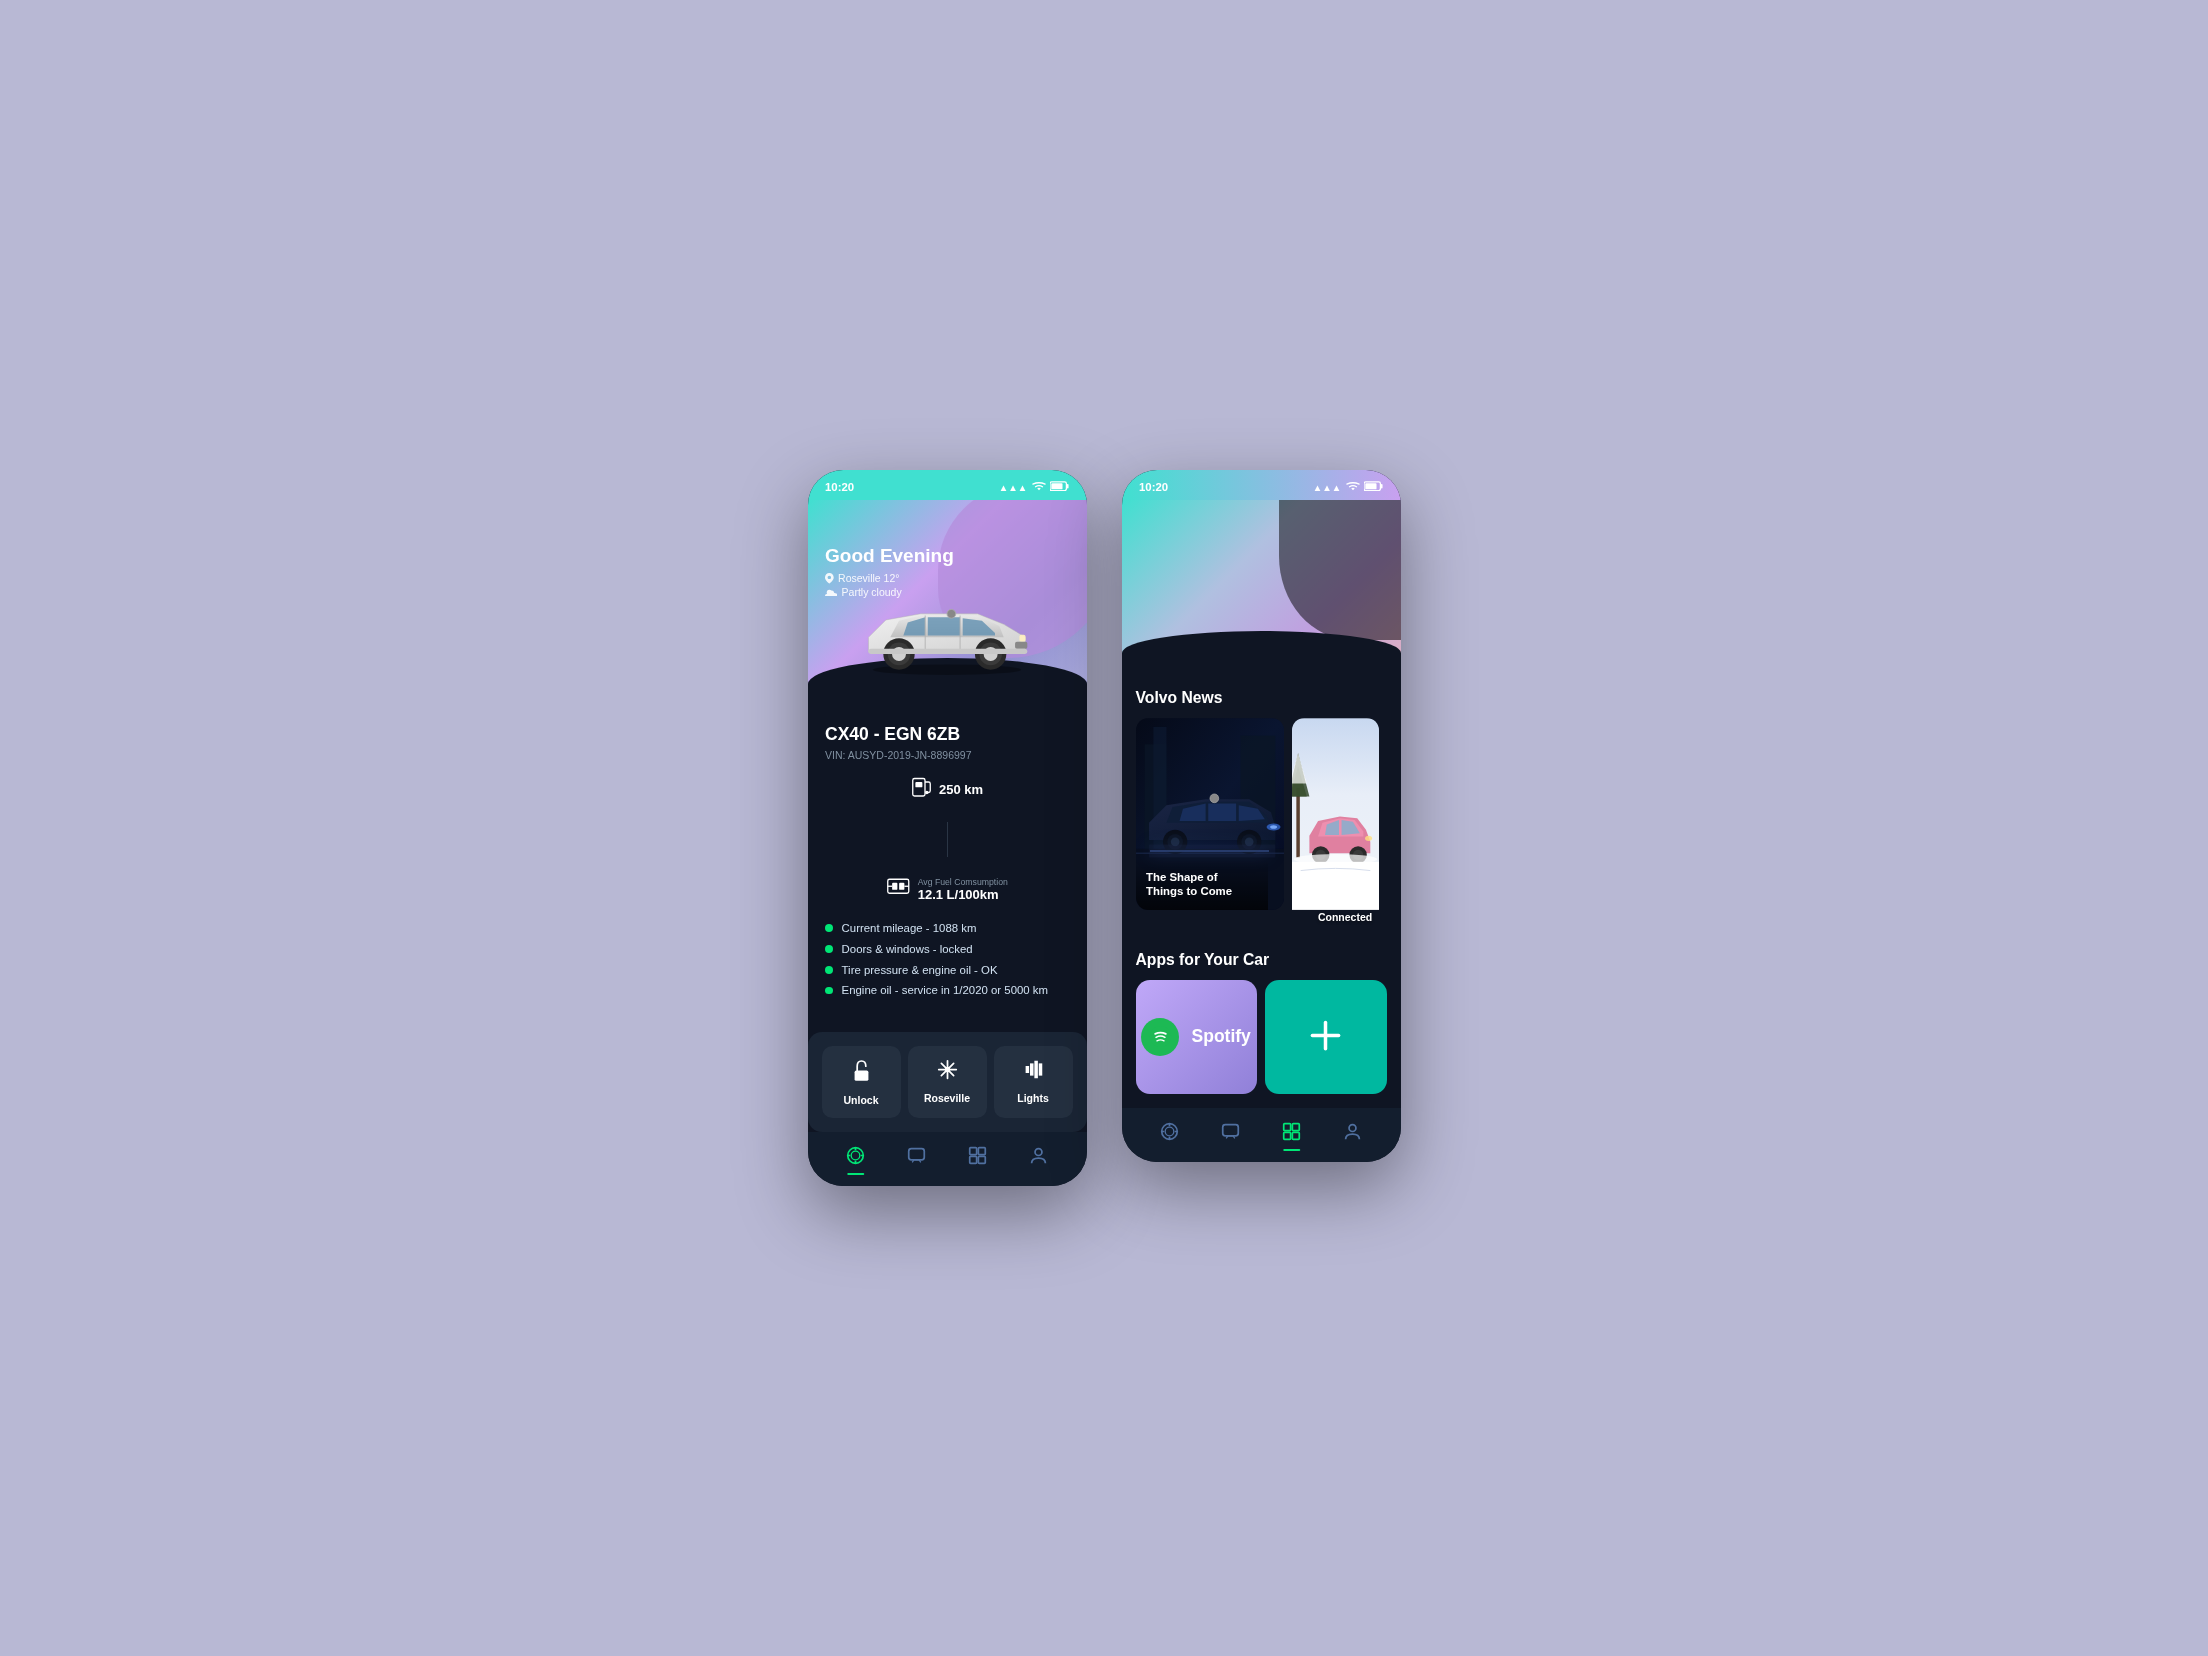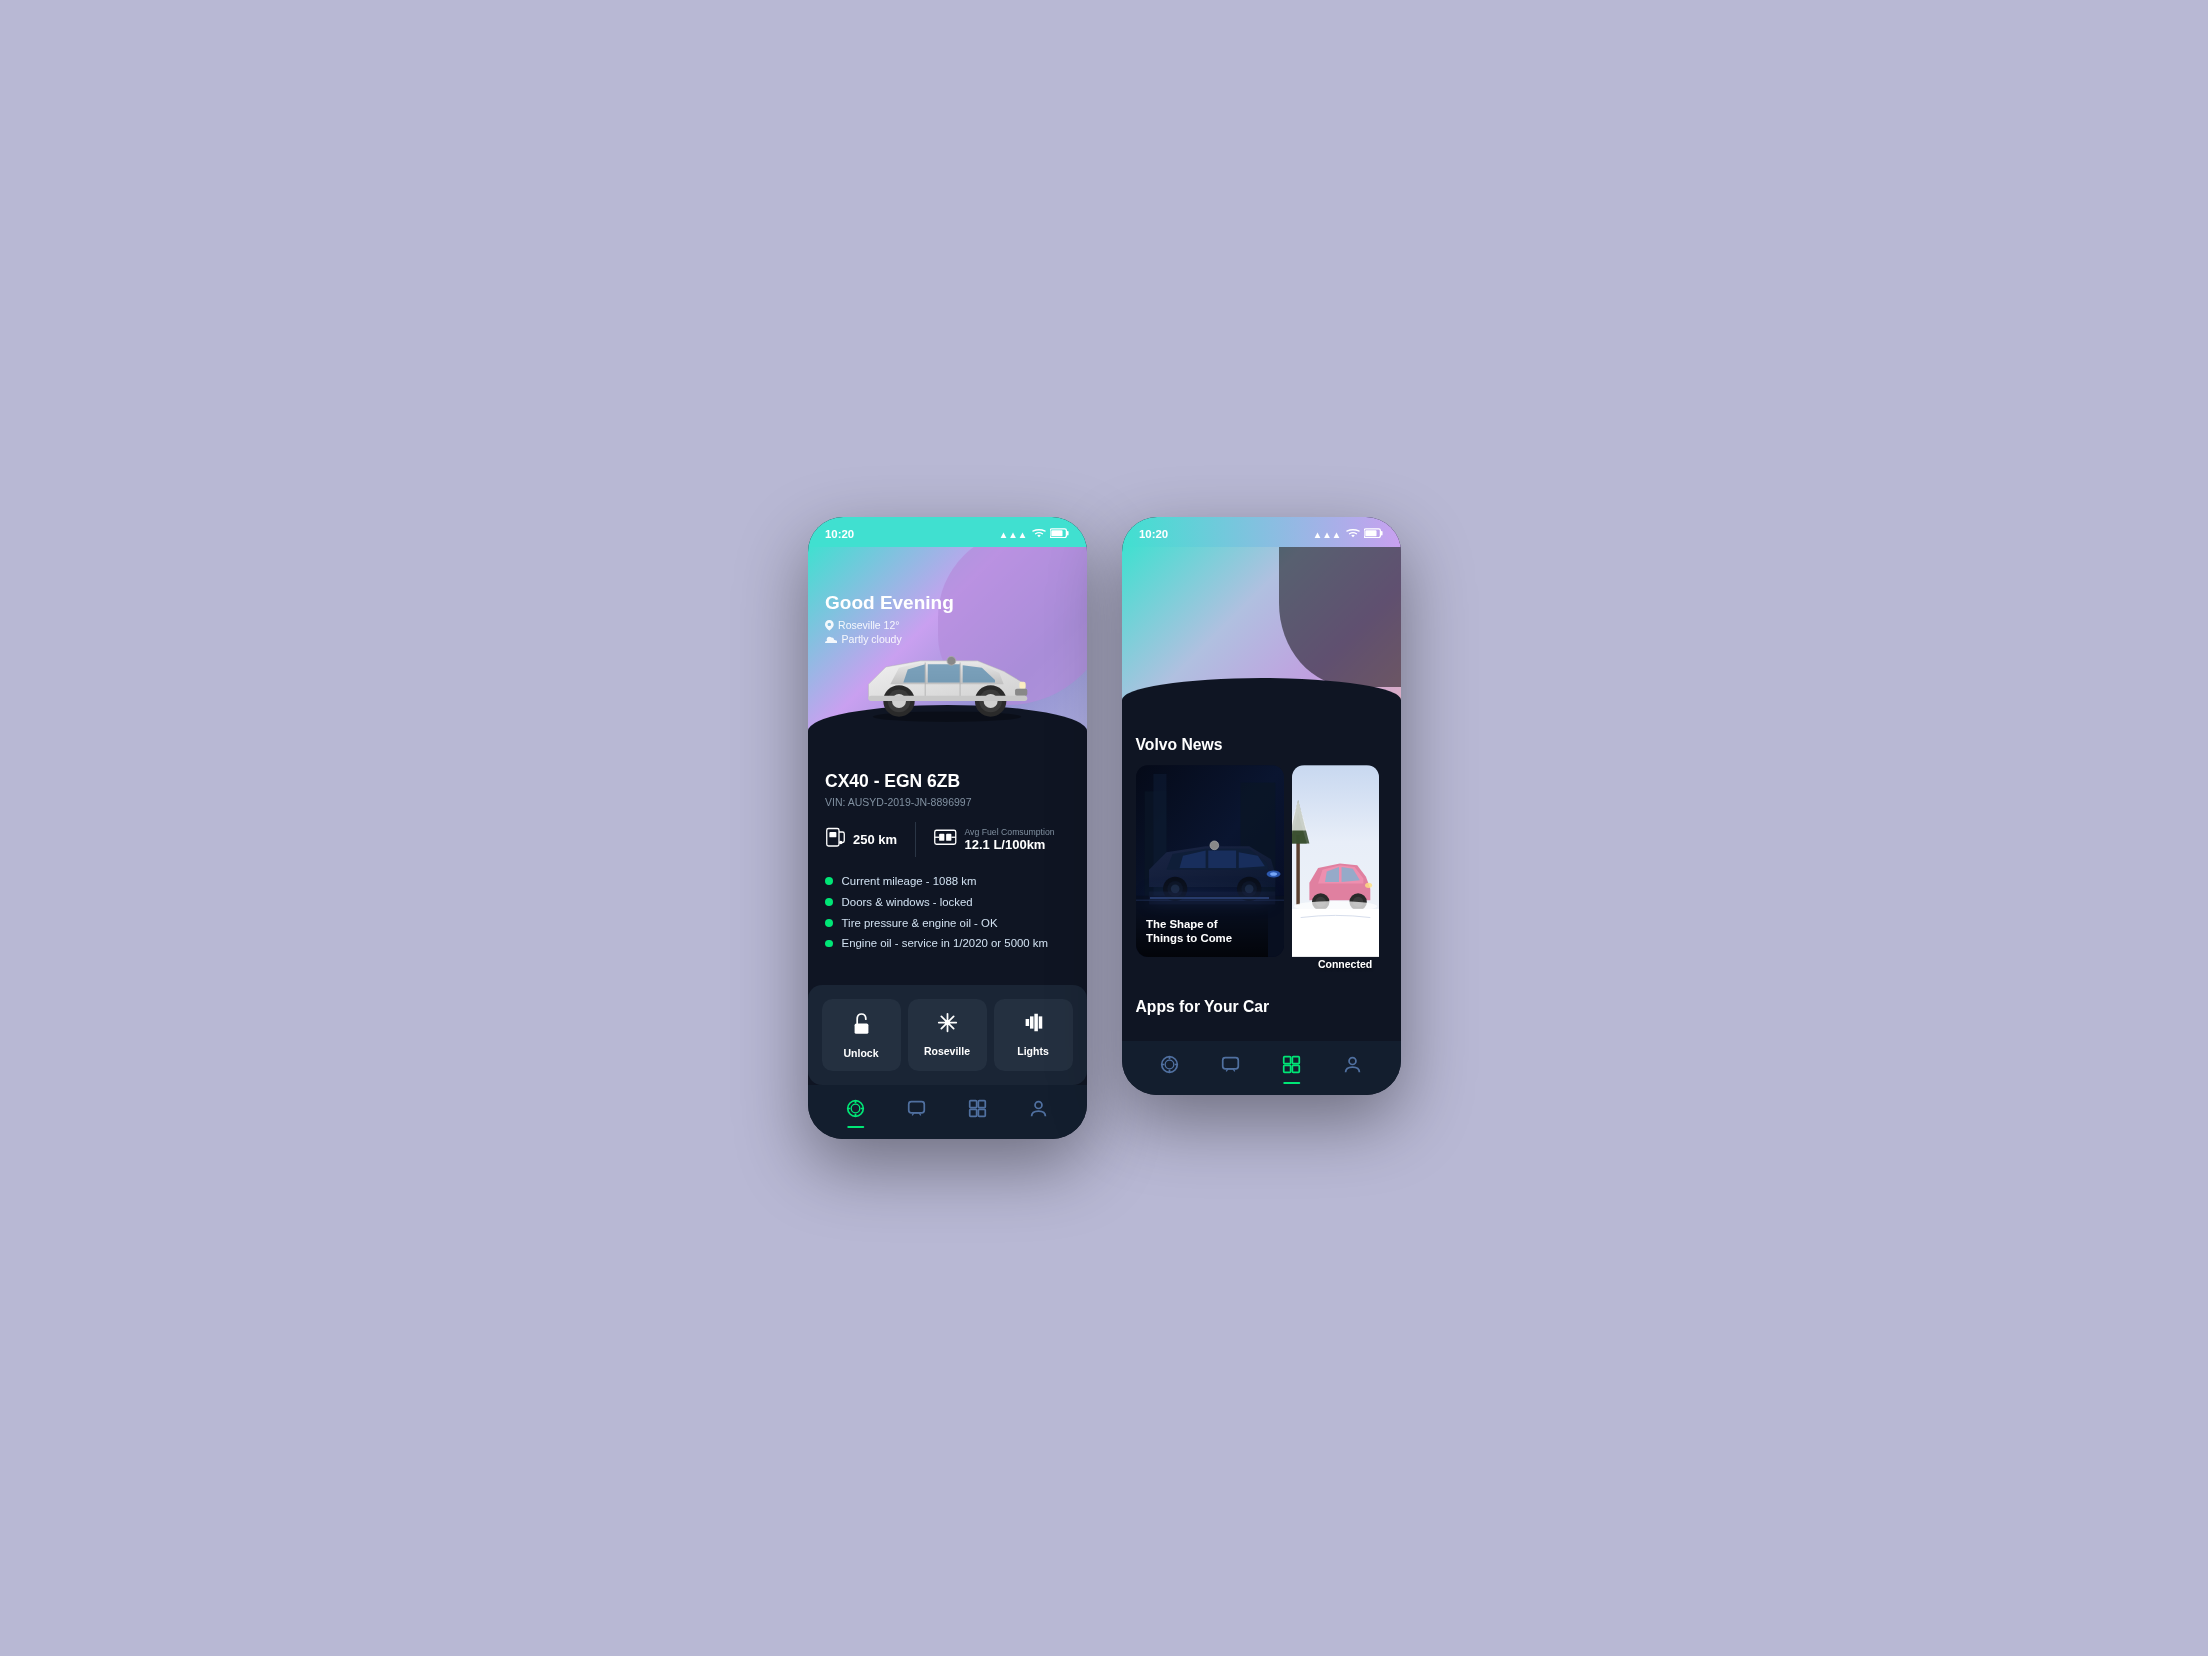--- a/index.html
+++ b/index.html
@@ -88,20 +88,21 @@
     .car-vin {
       color: #8090a0;
       font-size: 10.5px;
       margin-bottom: 14px;
     }
     .stats-row {
       display: flex;
       gap: 17.5px;
       margin-bottom: 14px;
       align-items: center;
+      flex-direction: column;
     }
     .stat-item {
       display: flex;
       align-items: center;
       gap: 7px;
       color: #fff;
     }
     .stat-icon { font-size: 19px; }
     .stat-value { font-size: 13px; font-weight: 700; }
     .stat-label { font-size: 8.7px; color: #8090a0; }
@@ -613,20 +614,48 @@
 
             <ellipse cx="88" cy="138" rx="4" ry="3" fill="#ffe080" opacity="0.8"></ellipse>
           </svg>
           <div style="position:absolute;bottom:10.5px;right:7px;color:#fff;font-size:10.5px;font-weight:700;text-shadow:0 0.9px 2.6px rgba(0,0,0,0.5);">Connected</div>
         </div>
       </div>
     </div>
 
     <div class="apps-section">
       <div class="section-title">Apps for Your Car</div>
+      <div class="app-cards">
+
+        <div class="app-card spotify-card">
+          <div class="app-card-inner">
+            <div class="spotify-row">
+
+              <div style="width:38px;height:38px;border-radius:50%;background:#1db954;display:flex;align-items:center;justify-content:center;">
+                <svg width="23" height="23" viewBox="0 0 26 26" fill="white">
+                  <circle cx="13" cy="13" r="12" fill="#1db954"></circle>
+                  <path d="M7 10 Q13 7 19 10" stroke="white" stroke-width="2" fill="none" stroke-linecap="round"></path>
+                  <path d="M8 14 Q13 11 18 14" stroke="white" stroke-width="1.8" fill="none" stroke-linecap="round"></path>
+                  <path d="M9 18 Q13 15.5 17 18" stroke="white" stroke-width="1.5" fill="none" stroke-linecap="round"></path>
+                </svg>
+              </div>
+              <span style="color:#fff;font-size:17.5px;font-weight:800;margin-left:5.2px;">Spotify</span>
+            </div>
+          </div>
+        </div>
+
+        <div class="app-card teal-app-card" style="display:flex;align-items:center;justify-content:center;">
+          <div>
+            <svg width="35" height="35" viewBox="0 0 40 40" fill="white">
+              <line x1="20" y1="5" x2="20" y2="35" stroke="white" stroke-width="4" stroke-linecap="round"></line>
+              <line x1="5" y1="20" x2="35" y2="20" stroke="white" stroke-width="4" stroke-linecap="round"></line>
+            </svg>
+          </div>
+        </div>
+      </div>
     </div>
 
     <div class="bottom-nav">
       <div class="nav-item">
         <svg width="19" height="19" viewBox="0 0 22 22" fill="none">
           <circle cx="11" cy="11" r="9" stroke="#5070a0" stroke-width="2"></circle>
           <circle cx="11" cy="11" r="5" fill="none" stroke="#5070a0" stroke-width="1.5"></circle>
           <line x1="11" y1="2" x2="11" y2="5" stroke="#5070a0" stroke-width="2"></line>
           <line x1="11" y1="17" x2="11" y2="20" stroke="#5070a0" stroke-width="2"></line>
           <line x1="2" y1="11" x2="5" y2="11" stroke="#5070a0" stroke-width="2"></line>

